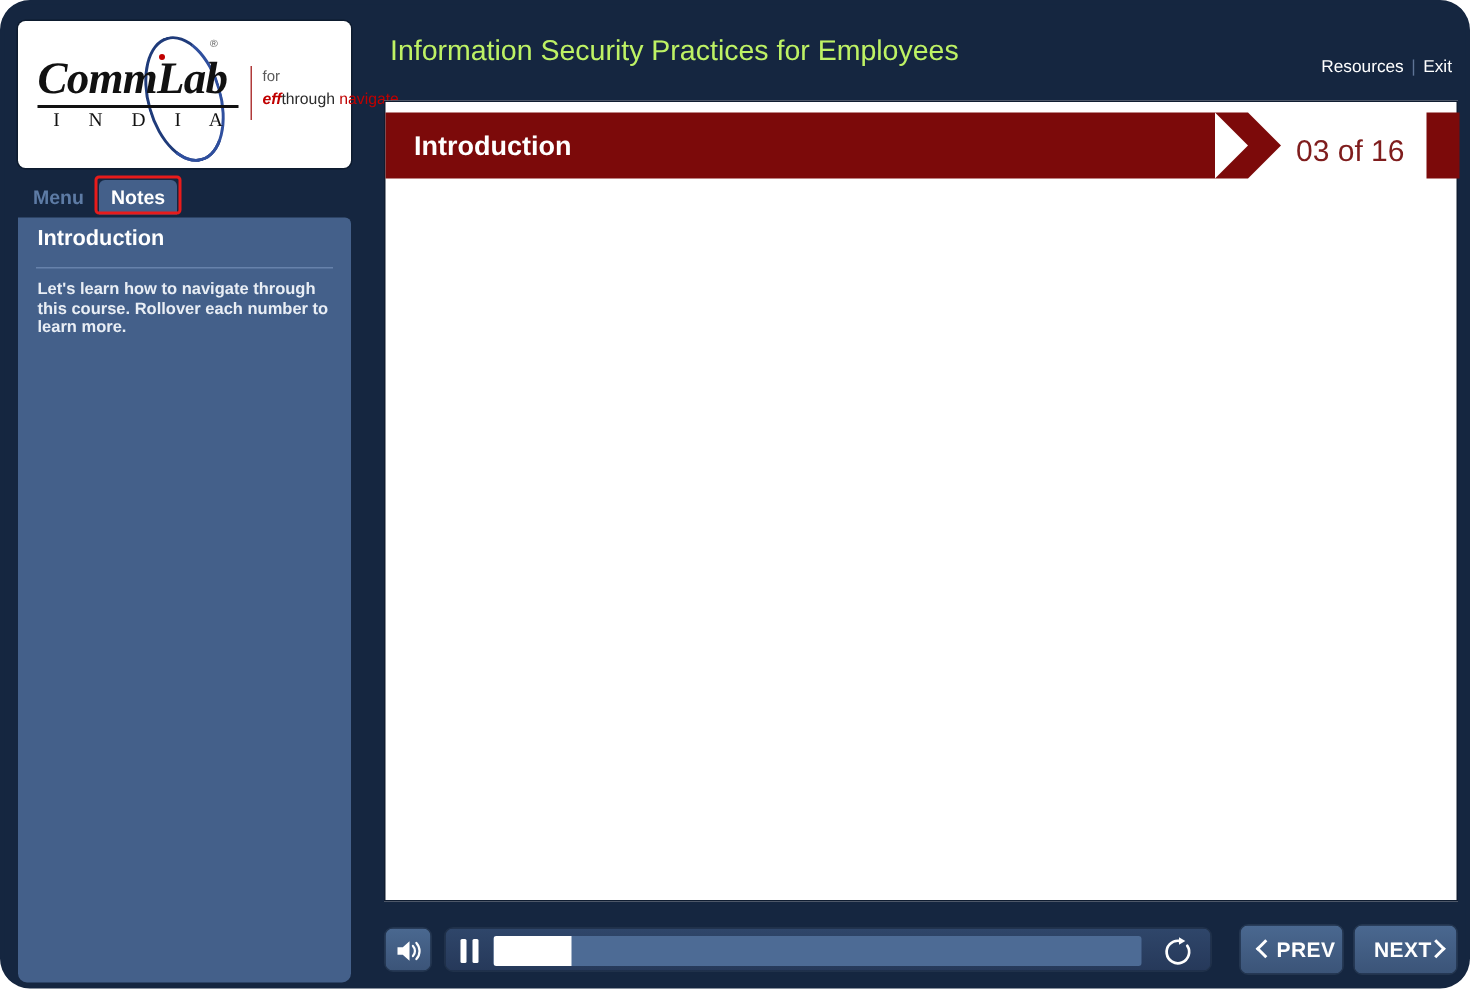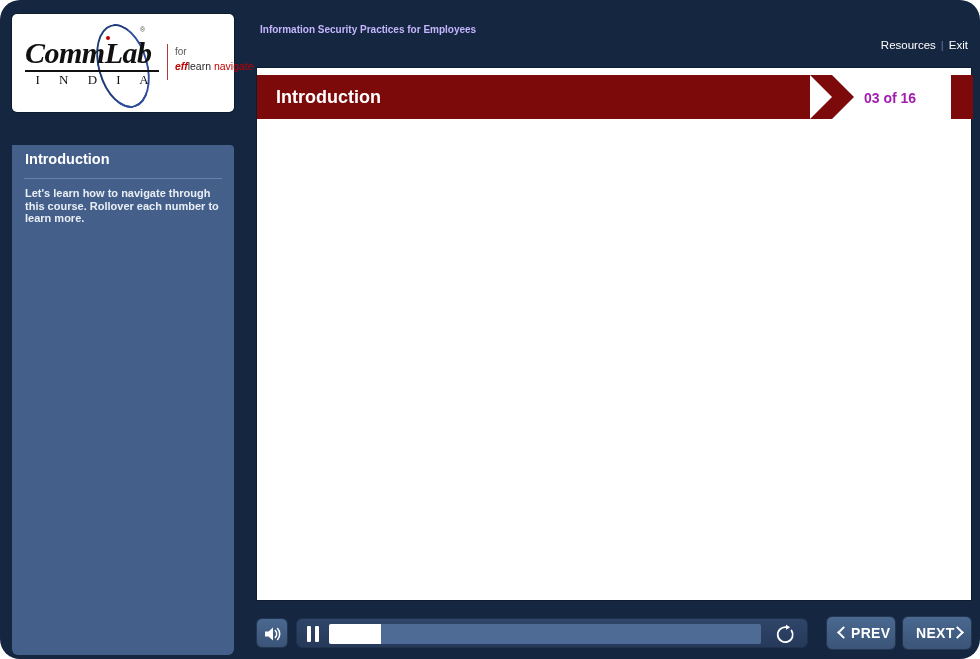--- a/index.html
+++ b/index.html
@@ -218,23 +218,23 @@
 
   
   #main {
     position: absolute;
     left: 240px; top: 0;
     width: 740px; height: 659px;
   }
   #course-title {
     position: absolute;
     left: 17px; top: 21px;
-    font-size: 10px;
-    font-weight: 700;
-    color: #c4b5fd;
+    font-size: 19px;
+    font-weight: 400;
+    color: #bef264;
     white-space: nowrap;
   }
   #header-links {
     position: absolute;
     right: 15px; top: 36px;
     font-size: 11.5px;
     color: #ffffff;
     white-space: nowrap;
   }
   #header-links a {
@@ -281,24 +281,23 @@
   #banner-label {
     position: absolute;
     left: 19px; top: 19px;
     font-size: 18px;
     font-weight: 700;
     color: #ffffff;
   }
   #slide-counter {
     position: absolute;
     left: 607px; top: 22px;
-    font-size: 14px;
-    color: #a21caf;
+    font-size: 20px;
+    color: #7f1d1d;
     white-space: nowrap;
-    font-weight: bold;
   }
   #banner-tail {
     position: absolute;
     left: 694px; top: 7px;
     width: 22px; height: 44px;
     background: #7c0a0a;
   }
   #slide-body {
     position: absolute;
     left: 29px; top: 70px;
@@ -419,24 +418,29 @@
           <div id="logo-ellipse2"></div>
           <div id="logo-dot"></div>
           <div id="logo-reg">®</div>
           <div class="logo-text-wrap">
             <span id="logo-commlab">CommLab</span>
           </div>
           <div id="logo-rule"></div>
           <div id="logo-india">I N D I A</div>
           <div id="logo-divider"></div>
           <div id="logo-tag-for">for</div>
-          <div id="logo-tag-eff"><span class="eff">eff</span><span class="ective">learn</span><span class="lrn"> navigate</span></div>
+          <div id="logo-tag-eff"><span class="eff">eff</span><span class="ective">through</span><span class="lrn"> navigate</span></div>
         </div>
       </div>
 
+      <div id="tabs">
+        <div class="tab" id="tab-menu">Menu</div>
+        <div class="tab" id="tab-notes">Notes</div>
+        <div id="tab-notes-highlight" style="border-color: rgb(232, 27, 27);"></div>
+      </div>
 
       <div id="notes-panel">
         <div id="notes-title">Introduction</div>
         <div id="notes-divider"></div>
         <div id="notes-body">Let's learn how to navigate through this course. Rollover each number to learn more.</div>
       </div>
     </div>
 
     <div id="main">
 

